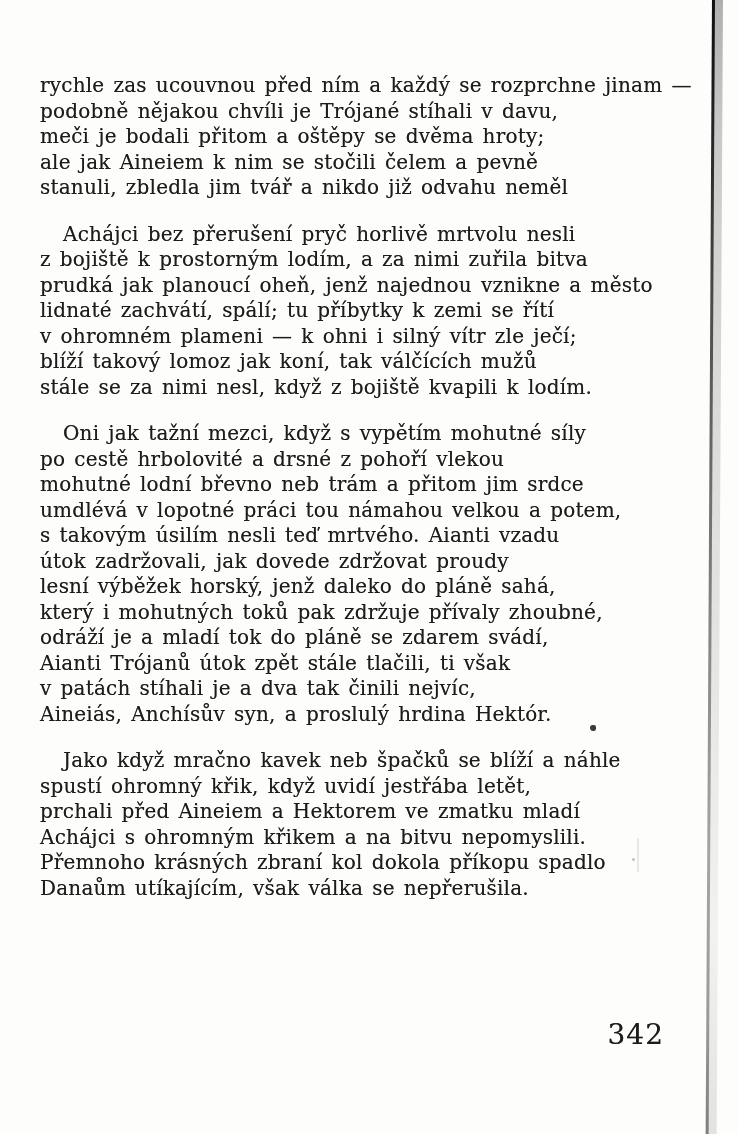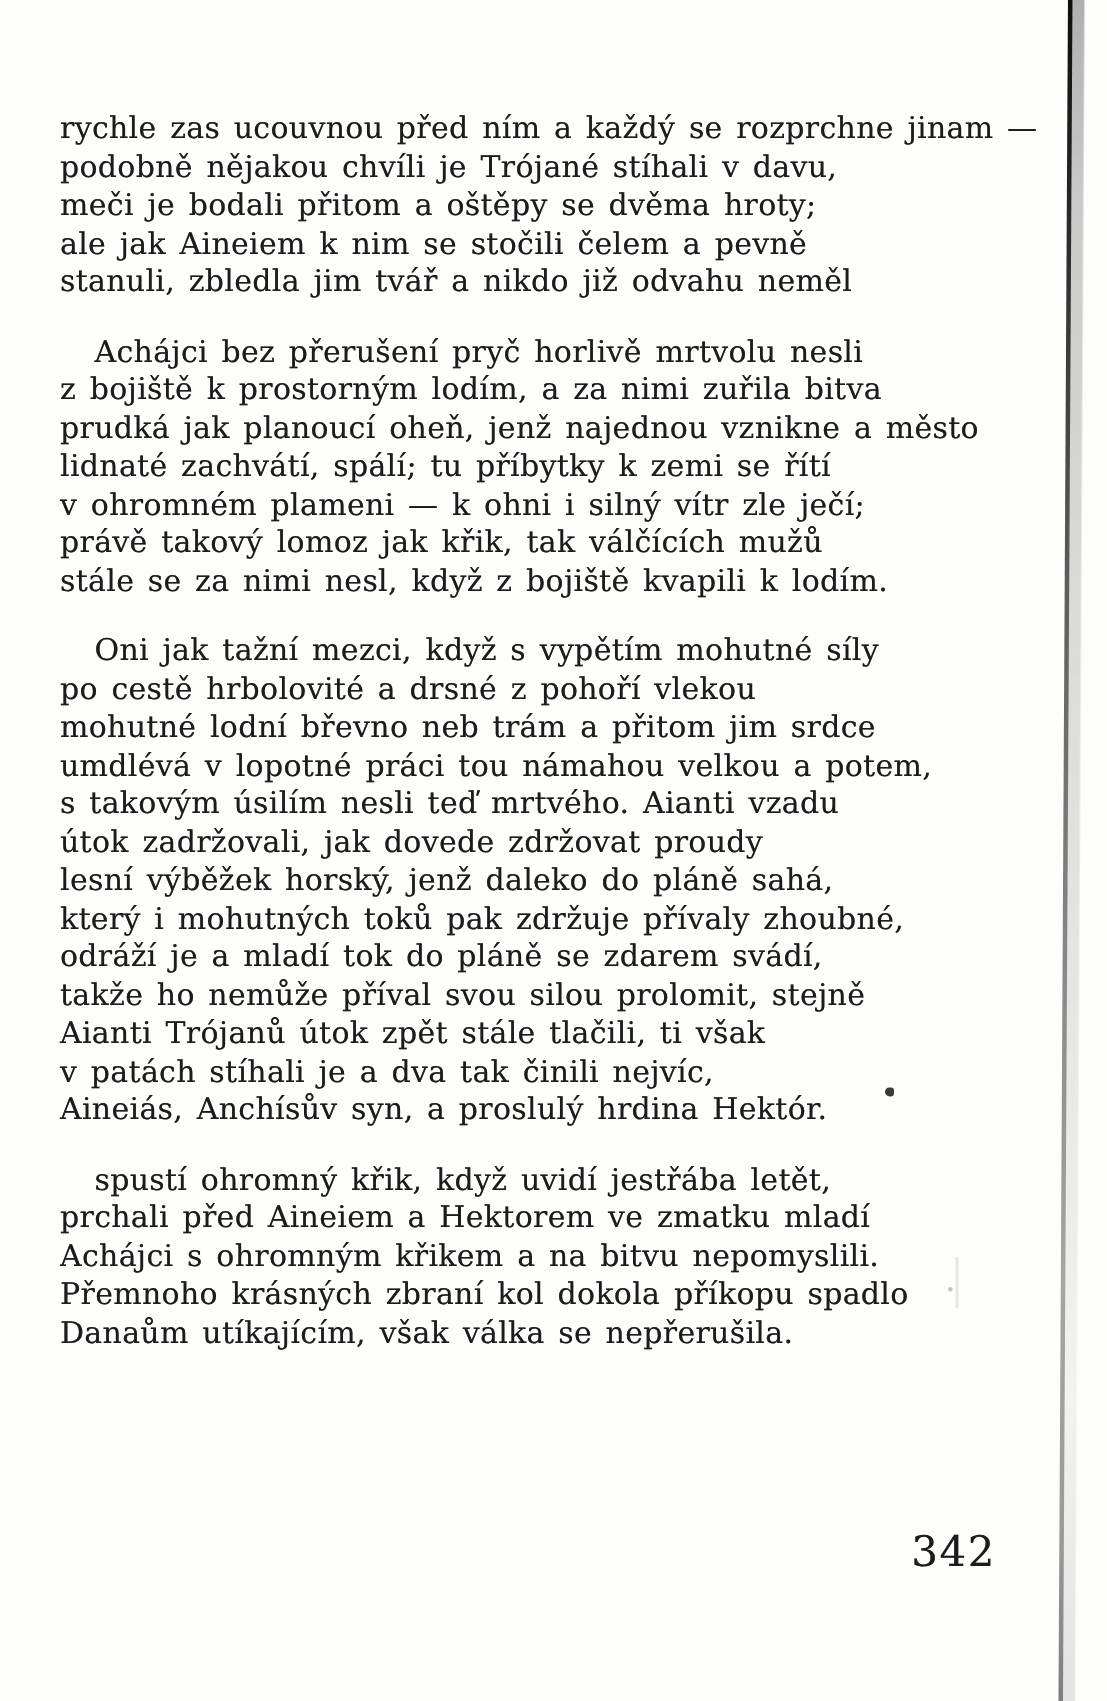--- a/index.html
+++ b/index.html
@@ -111,39 +111,39 @@
         <div class="verse-line">meči je bodali přitom a oštěpy se dvěma hroty;</div>
         <div class="verse-line">ale jak Aineiem k nim se stočili čelem a pevně</div>
         <div class="verse-line">stanuli, zbledla jim tvář a nikdo již odvahu neměl</div>
       </div>
     <div class="stanza indented">
         <div class="verse-line">Achájci bez přerušení pryč horlivě mrtvolu nesli</div>
         <div class="verse-line">z bojiště k prostorným lodím, a za nimi zuřila bitva</div>
         <div class="verse-line">prudká jak planoucí oheň, jenž najednou vznikne a město</div>
         <div class="verse-line">lidnaté zachvátí, spálí; tu příbytky k zemi se řítí</div>
         <div class="verse-line">v ohromném plameni — k ohni i silný vítr zle ječí;</div>
-        <div class="verse-line">právě takový lomoz jak křik, tak válčících mužů</div>
+        <div class="verse-line">blíží takový lomoz jak koní, tak válčících mužů</div>
         <div class="verse-line">stále se za nimi nesl, když z bojiště kvapili k lodím.</div>
       </div>
     <div class="stanza indented">
         <div class="verse-line">Oni jak tažní mezci, když s vypětím mohutné síly</div>
         <div class="verse-line">po cestě hrbolovité a drsné z pohoří vlekou</div>
         <div class="verse-line">mohutné lodní břevno neb trám a přitom jim srdce</div>
         <div class="verse-line">umdlévá v lopotné práci tou námahou velkou a potem,</div>
         <div class="verse-line">s takovým úsilím nesli teď mrtvého. Aianti vzadu</div>
         <div class="verse-line">útok zadržovali, jak dovede zdržovat proudy</div>
         <div class="verse-line">lesní výběžek horský, jenž daleko do pláně sahá,</div>
         <div class="verse-line">který i mohutných toků pak zdržuje přívaly zhoubné,</div>
         <div class="verse-line">odráží je a mladí tok do pláně se zdarem svádí,</div>
-        <div class="verse-line">takže ho nemůže příval svou silou prolomit, stejně</div>
         <div class="verse-line">Aianti Trójanů útok zpět stále tlačili, ti však</div>
         <div class="verse-line">v patách stíhali je a dva tak činili nejvíc,</div>
         <div class="verse-line">Aineiás, Anchísův syn, a proslulý hrdina Hektór.</div>
       </div>
     <div class="stanza indented">
+        <div class="verse-line">Jako když mračno kavek neb špačků se blíží a náhle</div>
         <div class="verse-line">spustí ohromný křik, když uvidí jestřába letět,</div>
         <div class="verse-line">prchali před Aineiem a Hektorem ve zmatku mladí</div>
         <div class="verse-line">Achájci s ohromným křikem a na bitvu nepomyslili.</div>
         <div class="verse-line">Přemnoho krásných zbraní kol dokola příkopu spadlo</div>
         <div class="verse-line">Danaům utíkajícím, však válka se nepřerušila.</div>
       </div>
   </div>
 
   <div class="page-number">342</div>
 

